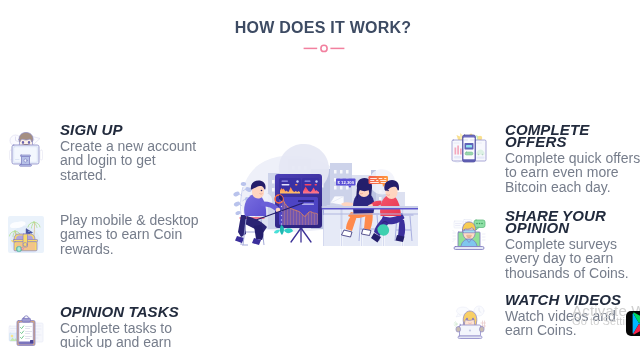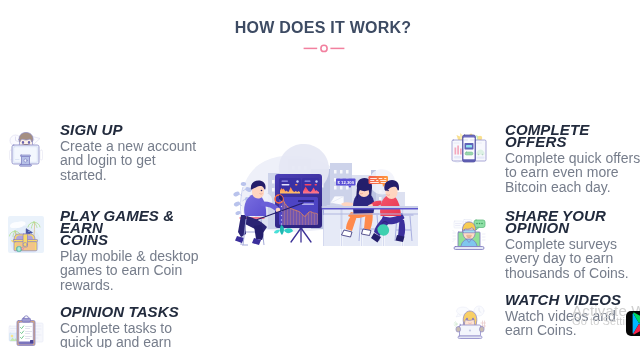--- a/index.html
+++ b/index.html
@@ -524,22 +524,20 @@
       <rect x="53" y="47" width="9" height="11" rx="4.5" fill="#c8bcb1" stroke="#8f8ac8" stroke-width="1.4"></rect>
       <rect x="10" y="66" width="48" height="5" rx="2.5" fill="#e3e6f4" stroke="#8f8ac8" stroke-width="1.5"></rect>
     </g>
   </svg>
 
   <div class="feat" style="left:60px;top:124px;width:142px;">
     <div class="ft">SIGN UP</div>
     <div class="fd">Create a new account and login to get started.</div>
   </div>
   <div class="feat" style="left:60px;top:210px;width:142px;">
-    <div class="ft">PLAY GAMES &amp; EARN
-COINS</div>
     <div class="fd">Play mobile &amp; desktop games to earn Coin rewards.</div>
   </div>
   <div class="feat" style="left:60px;top:306px;width:142px;">
     <div class="ft">OPINION TASKS</div>
     <div class="fd">Complete tasks to quick up and earn reward points.</div>
   </div>
 
   <div class="feat" style="left:505px;top:124px;width:142px;">
     <div class="ft">COMPLETE OFFERS</div>
     <div class="fd">Complete quick offers to earn even more Bitcoin each day.</div>

